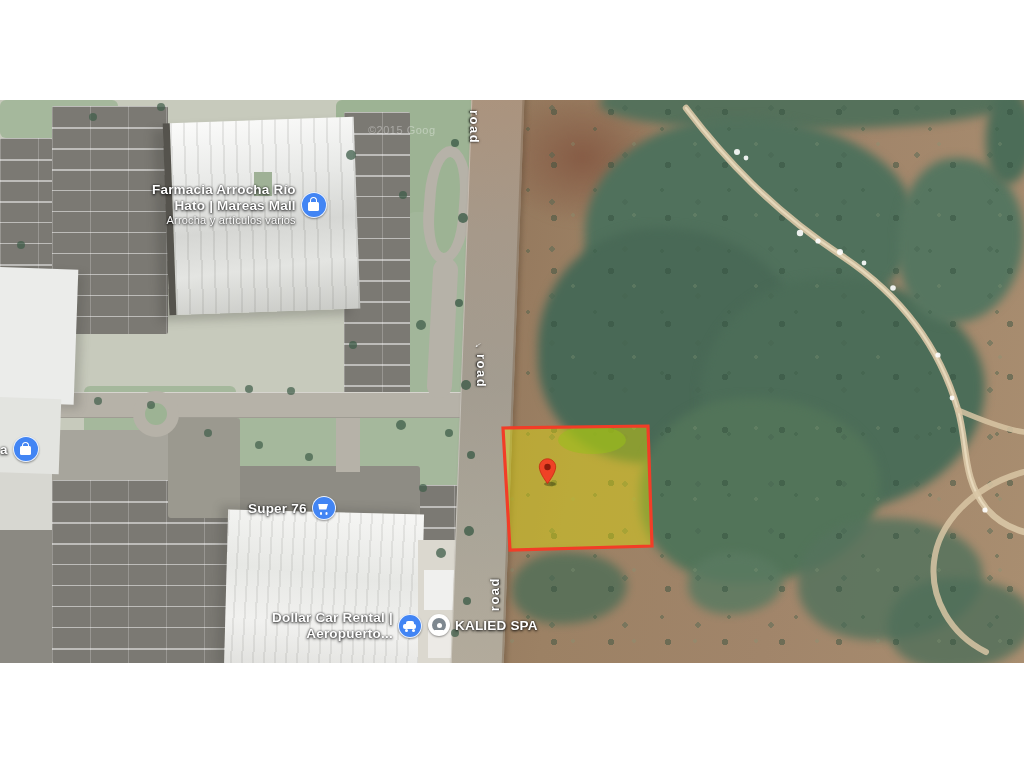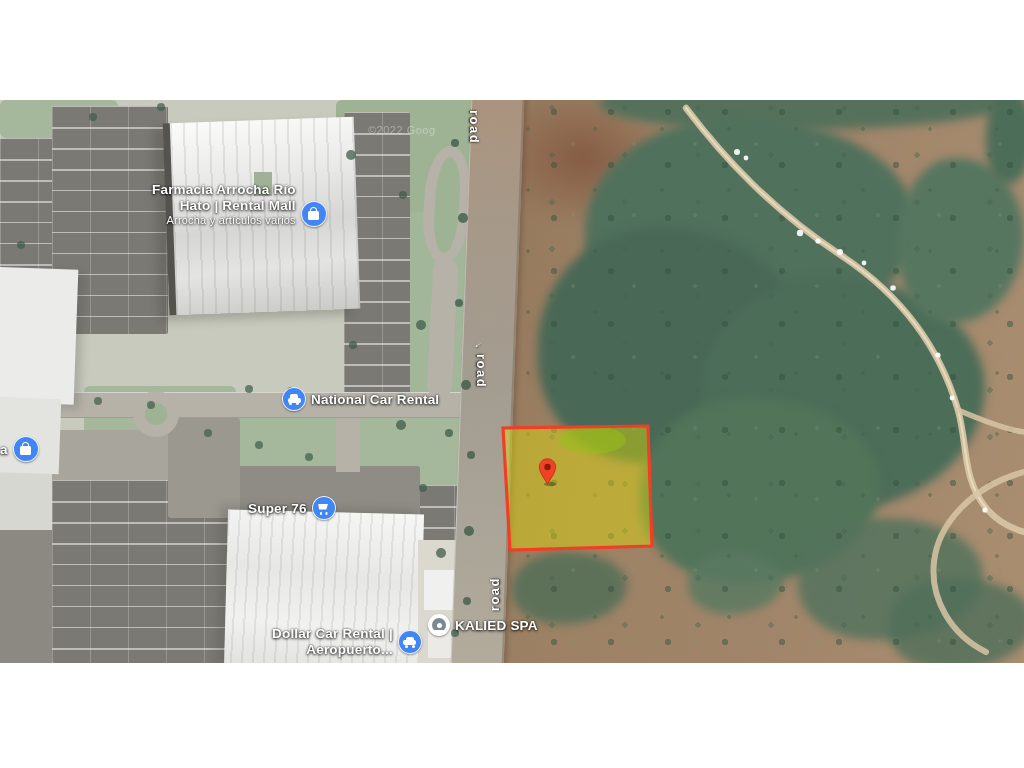--- a/index.html
+++ b/index.html
@@ -217,53 +217,47 @@
       </g>
       <ellipse cx="592" cy="340" rx="34" ry="14" fill="#5fa62e" opacity="0.55"></ellipse>
       <polygon points="503,328 648,326 652,446 510,450" fill="rgba(230,226,0,0.42)" stroke="#f23d27" stroke-width="3.2" stroke-linejoin="miter"></polygon>
       <ellipse cx="550" cy="384" rx="6" ry="2.2" fill="rgba(0,0,0,0.3)"></ellipse>
       <g>
         <path d="M547.5 358.8 c-4.6 0-8.2 3.7-8.2 8.2 0 6.2 8.2 16.5 8.2 16.5 s8.2-10.3 8.2-16.5 c0-4.5-3.6-8.2-8.2-8.2z" fill="#ef4226" stroke="#c5280f" stroke-width="0.8"></path>
         <circle cx="547.5" cy="367" r="3.2" fill="#8e1a0b"></circle>
       </g>
     </svg>
 
-    <div class="watermark">©2022 Goog</div>
+    <div class="watermark">©2015 Goog</div>
 
     <div class="road-label" style="left:467px;top:10px;">road</div>
     <div class="one-way" style="left:472px;top:238px;">←</div>
     <div class="road-label" style="left:474px;top:254px;">road</div>
     <div class="road-label flip" style="left:487px;top:477px;">road</div>
 
-    <div class="poi" style="left:152px;top:82px;align-items:flex-end;">
+    <div class="poi" style="left:152px;top:82px;">
       <div class="lines ra">
         <span>Farmacia Arrocha Río</span><br>
-        <span>Hato | Rental Mall</span>
+        <span>Hato | Mareas Mall</span>
         <div class="sub">Arrocha y artículos varios</div>
       </div>
       <span class="poi-icon">
           <span class="glyph-bag"></span>
         </span>
     </div>
 
-    <div class="poi" style="left:282px;top:287px;">
-      <span class="poi-icon s24">
-          <span class="glyph-car"></span>
-        </span>
-      <span>National Car Rental</span>
-    </div>
 
     <div class="poi" style="left:248px;top:396px;">
       <span>Super 76</span>
       <span class="poi-icon s24">
           <span class="glyph-cart"></span>
         </span>
     </div>
 
-    <div class="poi" style="left:272px;top:510px;margin-top:16px;">
+    <div class="poi" style="left:272px;top:510px;">
       <div class="lines ra">
         <span>Dollar Car Rental |</span><br>
         <span>Aeropuerto...</span>
       </div>
       <span class="poi-icon s24">
           <span class="glyph-car"></span>
         </span>
     </div>
 
     <div class="poi" style="left:428px;top:514px;">

